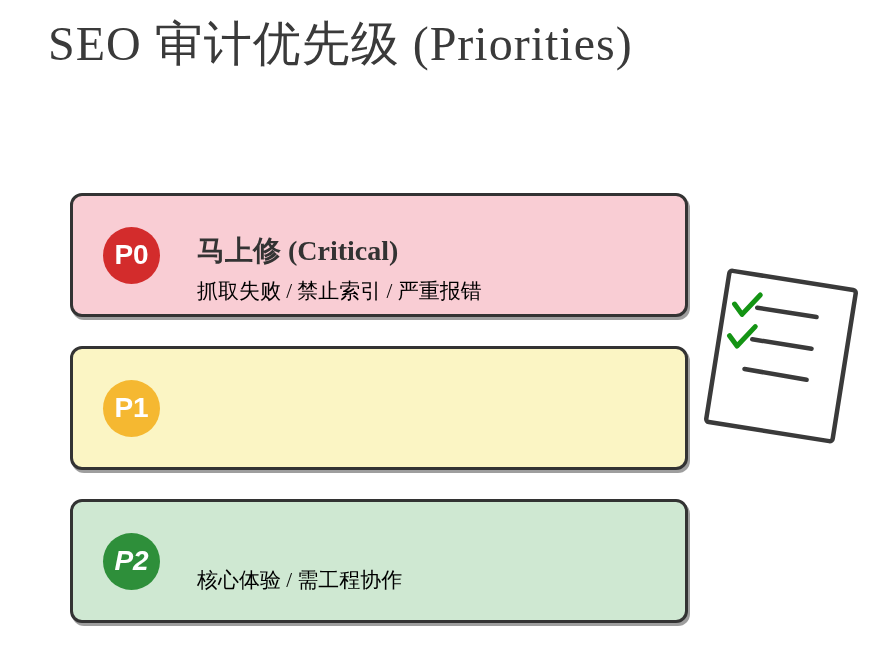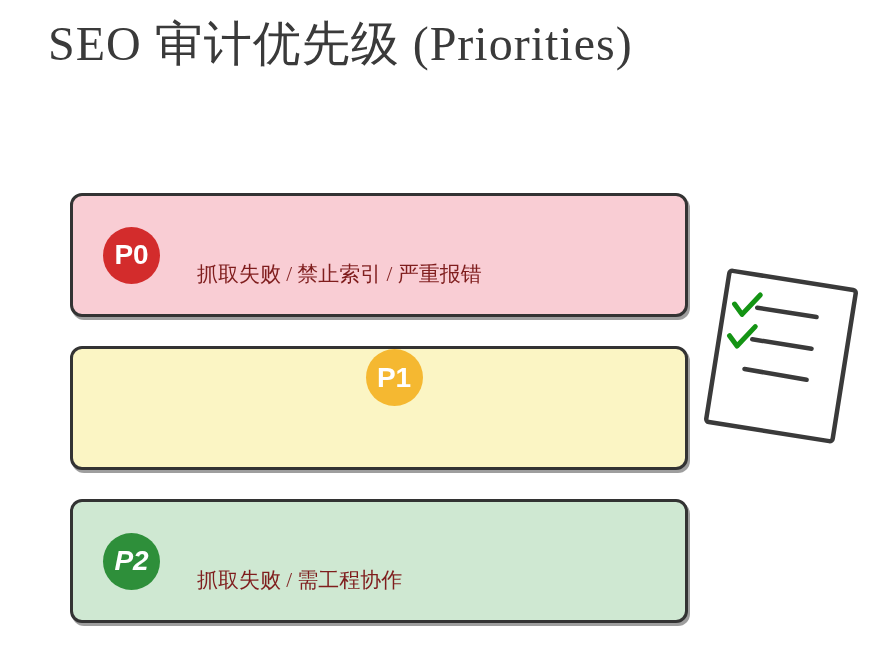--- a/index.html
+++ b/index.html
@@ -36,53 +36,54 @@
     display: flex; align-items: center; justify-content: center;
     font-family: "Liberation Sans", "DejaVu Sans", sans-serif;
     font-weight: 700; font-size: 28px; color: #ffffff;
   }
   .texts { margin-left: 37px; padding-top: 26px; }
   .card-title {
     font-size: 28px; font-weight: 600; color: #333333;
     line-height: 34px; white-space: nowrap;
   }
   .card-subtitle {
-    font-size: 21px; font-weight: 400; color: #7f1d1d;
+    font-size: 21px; font-weight: 400; color: #000000;
     line-height: 24px; margin-top: 11px; white-space: nowrap;
   }
 
   .checklist { position: absolute; left: 686px; top: 246px; width: 190px; height: 220px; }
   .checklist .paper { fill: #ffffff; stroke: var(--line-color, #3a3a3a); stroke-width: 4.5; }
   .checklist .list-line { stroke: var(--line-color, #3a3a3a); stroke-width: 4.5; stroke-linecap: round; }
   .checklist .check { stroke: var(--check-green, #149414); stroke-width: 5; fill: none; stroke-linecap: round; stroke-linejoin: round; }
 </style>
 </head>
 <body>
 
 <div class="canvas">
 
   <h1 class="page-title">SEO 审计优先级 (Priorities)</h1>
 
   <div class="cards">
 
     <div class="card" style="background-color: rgb(249, 205, 212);">
       <div class="badge" style="background-color: rgb(211, 44, 44);">P0</div>
       <div class="texts">
+        <div class="card-title">马上修 (Critical)</div>
         <div class="card-subtitle">抓取失败 / 禁止索引 / 严重报错</div>
       </div>
     </div>
 
-    <div class="card" style="background-color: rgb(251, 245, 196); flex-direction: column;">
+    <div class="card" style="background-color: rgb(251, 245, 196);">
       <div class="badge" style="background-color: rgb(245, 184, 49);">P1</div>
     </div>
 
     <div class="card" style="background-color: rgb(207, 232, 210);">
       <div class="badge" style="background-color: rgb(46, 143, 58); font-style: italic;">P2</div>
       <div class="texts">
-        <div class="card-subtitle">抓取失败 / 需工程协作</div>
+        <div class="card-subtitle">核心体验 / 需工程协作</div>
       </div>
     </div>
 
   </div>
 
   <svg class="checklist" viewBox="0 0 190 220" xmlns="http://www.w3.org/2000/svg" aria-hidden="true">
     <g transform="rotate(9 95 110)">
       <rect class="paper" x="31" y="33.5" width="128" height="153" rx="3"></rect>
       <polyline class="check" points="41,66 50,75 65,53"></polyline>
       <line class="list-line" x1="64" y1="66" x2="124" y2="66"></line>

